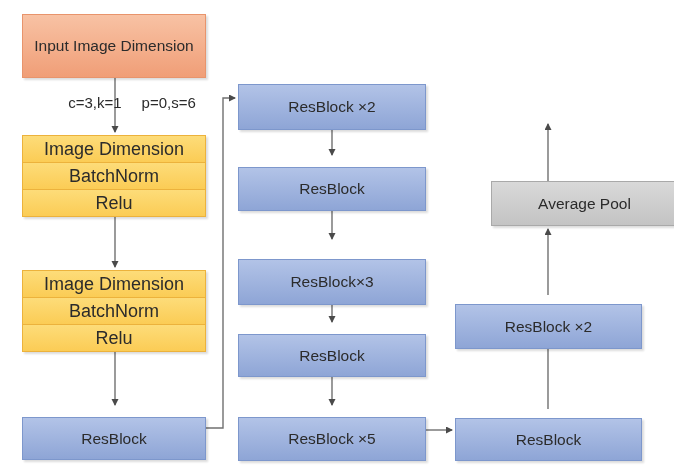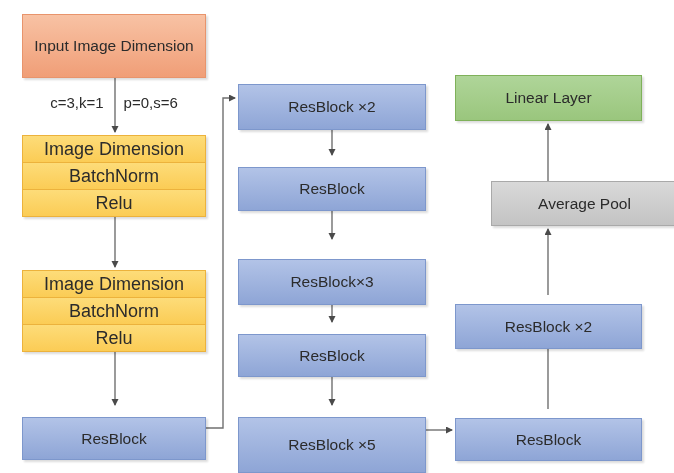--- a/index.html
+++ b/index.html
@@ -42,21 +42,21 @@
     box-shadow:1.5px 1.5px 2px rgba(0,0,0,0.14);
   }
   .stack-row {
     display:flex; align-items:center; justify-content:center;
     height:26px; font-size:18px;
     background:linear-gradient(var(--stage-fill-top,#FDDC79), var(--stage-fill-bottom,#FBCC55));
   }
   .stack-row + .stack-row { border-top:1.5px solid var(--stage-border,#ECB23C); }
 
   .param-row {
-    position:absolute; left:22px; width:184px; display:flex;
+    position:absolute; left:40px; width:184px; display:flex;
     justify-content:center; gap:20px; font-size:15px;text-align:center;
   }
 </style>
 </head>
 <body>
 
 <div class="canvas">
 
   <svg class="connectors" viewBox="0 0 674 473" xmlns="http://www.w3.org/2000/svg">
     <defs>
@@ -121,27 +121,24 @@
   </div>
   <div class="box blue" style="left:238px; top:158px; width:188px; height:44px;">
     <span>ResBlock</span>
   </div>
   <div class="box blue" style="left:238px; top:250px; width:188px; height:46px;">
     <span>ResBlock×3</span>
   </div>
   <div class="box blue" style="left:238px; top:325px; width:188px; height:43px;">
     <span>ResBlock</span>
   </div>
-  <div class="box blue" style="left:238px; top:408px; width:188px; height:56px;">
+  <div class="box blue" style="left:238px; top:408px; width:188px; height:44px;">
     <span>ResBlock ×5</span>
   </div>
 
-  <div class="box green" style="left:455px; top:75px; width:187px; height:46px;">
-    <span>Linear Layer</span>
-  </div>
   <div class="box gray" style="left:455px; top:181px; width:187px; height:45px;">
     <span>Average Pool</span>
   </div>
   <div class="box blue" style="left:455px; top:295px; width:187px; height:45px;">
     <span>ResBlock ×2</span>
   </div>
   <div class="box blue" style="left:455px; top:409px; width:187px; height:43px;">
     <span>ResBlock</span>
   </div>
 

